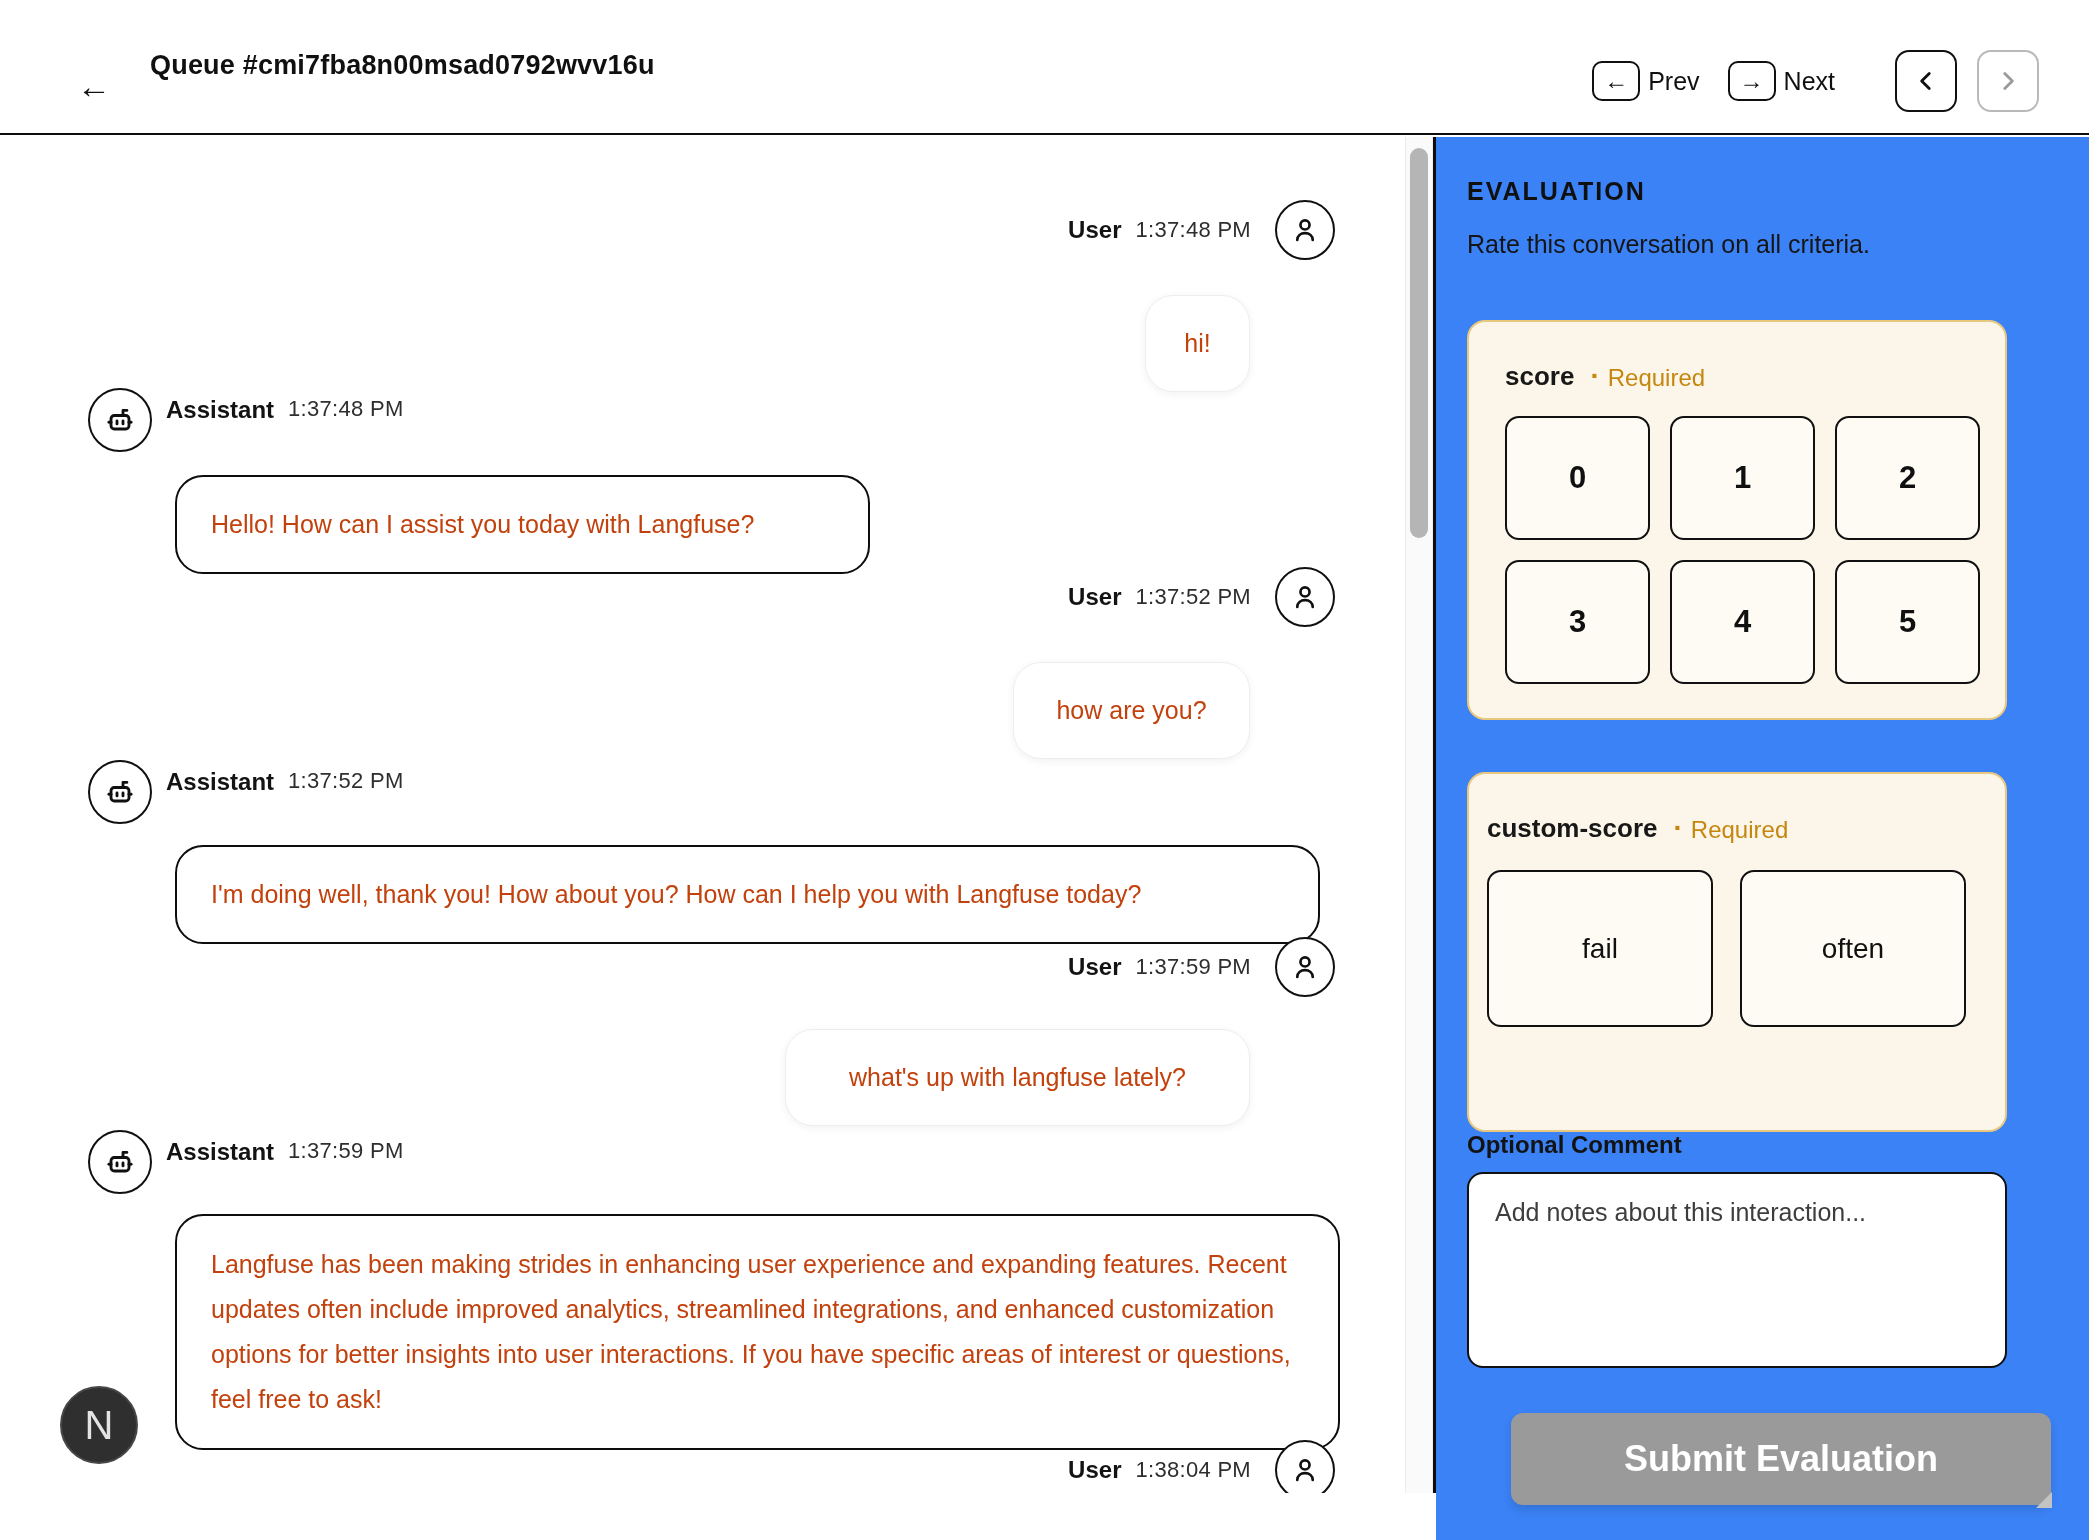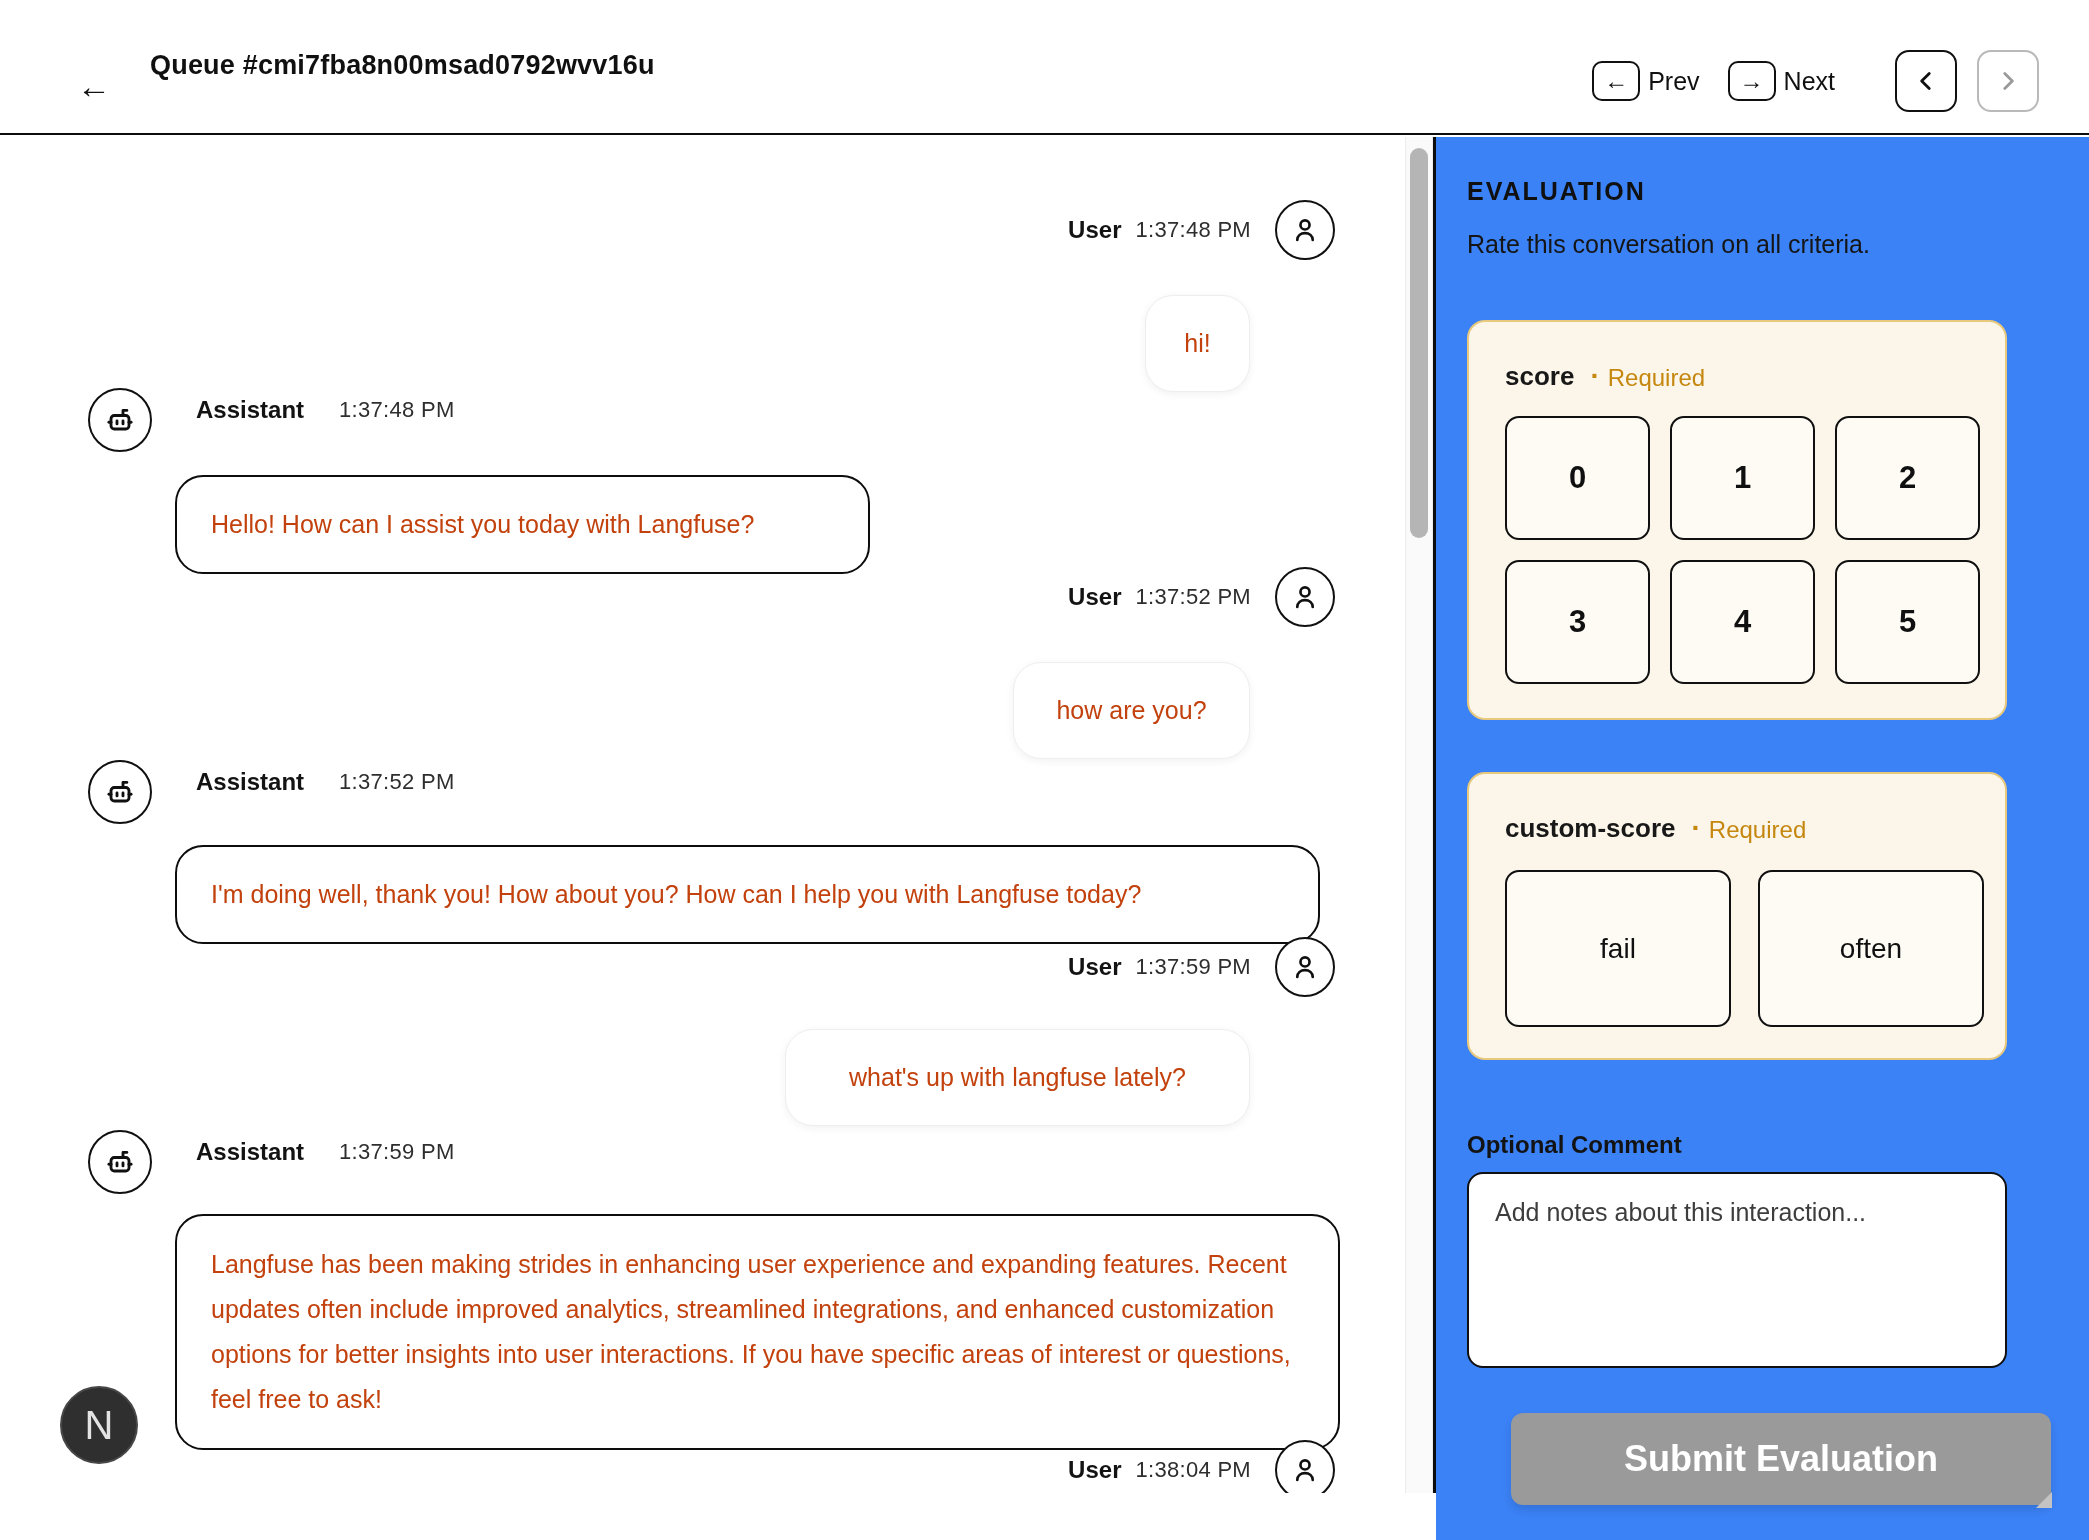--- a/index.html
+++ b/index.html
@@ -36,21 +36,21 @@
                 background:#b5b5b5;border-radius:9px;cursor:grab;}
   .divider{position:absolute;left:1433px;top:137px;width:3px;height:1356px;background:#0d0d0d;}
   .eval-pane{position:absolute;left:1436px;top:137px;width:653px;height:1403px;background:#3b82f6;}
 
   
   .avatar{position:absolute;width:60px;height:60px;border-radius:50%;
           border:2.5px solid #101010;box-sizing:border-box;background:#fff;
           display:flex;align-items:center;justify-content:center;}
   .asst-av{left:88px;width:64px;height:64px;}
   .u-head{position:absolute;right:70px;display:flex;align-items:center;}
-  .a-head{position:absolute;left:196px;display:flex;align-items:center;gap:21px;}
+  .a-head{position:absolute;left:166px;display:flex;}
   .role{font-size:24px;font-weight:700;color:#131313;}
   .time{font-size:22px;color:#2e2e2e;margin-left:14px;letter-spacing:.3px;}
   .u-head .avatar{position:static;margin-left:24px;flex:none;}
   .bubble{position:absolute;box-sizing:border-box;font-size:25px;line-height:1.32;
           border-radius:28px;background:#fff;padding:31px 34px;color:#c2410c;margin-top:45px;}
   .user-b{border:1px solid #eeeeee;box-shadow:0 2px 8px rgba(0,0,0,.06);text-align:center;}
   .asst-b{border:2.5px solid #0d0d0d;text-align:left;}
   .multiline{line-height:1.8;padding:26px 34px;}
 
   .n-logo{position:absolute;left:60px;top:1249px;width:78px;height:78px;border-radius:50%;
@@ -59,21 +59,21 @@
   .n-logo span{font-size:40px;color:#e3e3e3;font-weight:500;
                font-family:"Liberation Sans",sans-serif;}
 
   
   .eval-heading{position:absolute;left:31px;top:40px;font-size:25px;font-weight:700;
                 letter-spacing:2px;color:#101010;}
   .eval-sub{position:absolute;left:31px;top:93px;font-size:25px;color:#151515;}
   .crit-card{position:absolute;left:31px;width:540px;box-sizing:border-box;
              background:#fbf6e9;border:2px solid #e7c87c;border-radius:18px;padding:38px 36px;}
   .card-score{top:183px;height:400px;}
-  .card-custom{top:635px;height:288px;}
+  .card-custom{top:635px;height:360px;padding-left:18px;}
   .crit-label-row{display:flex;align-items:flex-end;}
   .crit-name{font-size:26px;font-weight:700;color:#181818;}
   .req-dot{font-size:28px;font-weight:700;color:#c5870f;margin-left:16px;}
   .req-text{font-size:24px;color:#c5870f;margin-left:8px;}
   .opt-grid{display:grid;grid-template-columns:repeat(3,145px);gap:20px;margin-top:24px;}
   .opt-grid2{display:grid;grid-template-columns:repeat(2,226px);gap:27px;margin-top:26px;}
   .opt-btn{height:124px;background:#fdfbf4;border:2.5px solid #101010;border-radius:14px;
            font-size:31px;font-weight:700;color:#101010;display:flex;align-items:center;
            justify-content:center;cursor:pointer;font-family:"Liberation Sans",sans-serif;}
   .opt-btn.tall{height:157px;font-size:28px;font-weight:400;}

